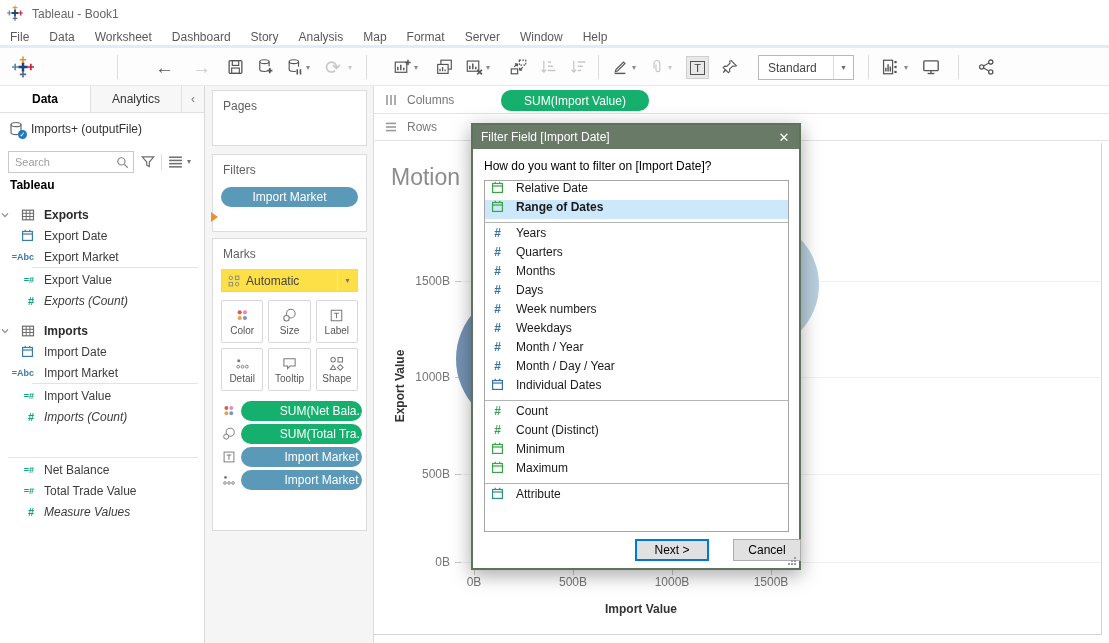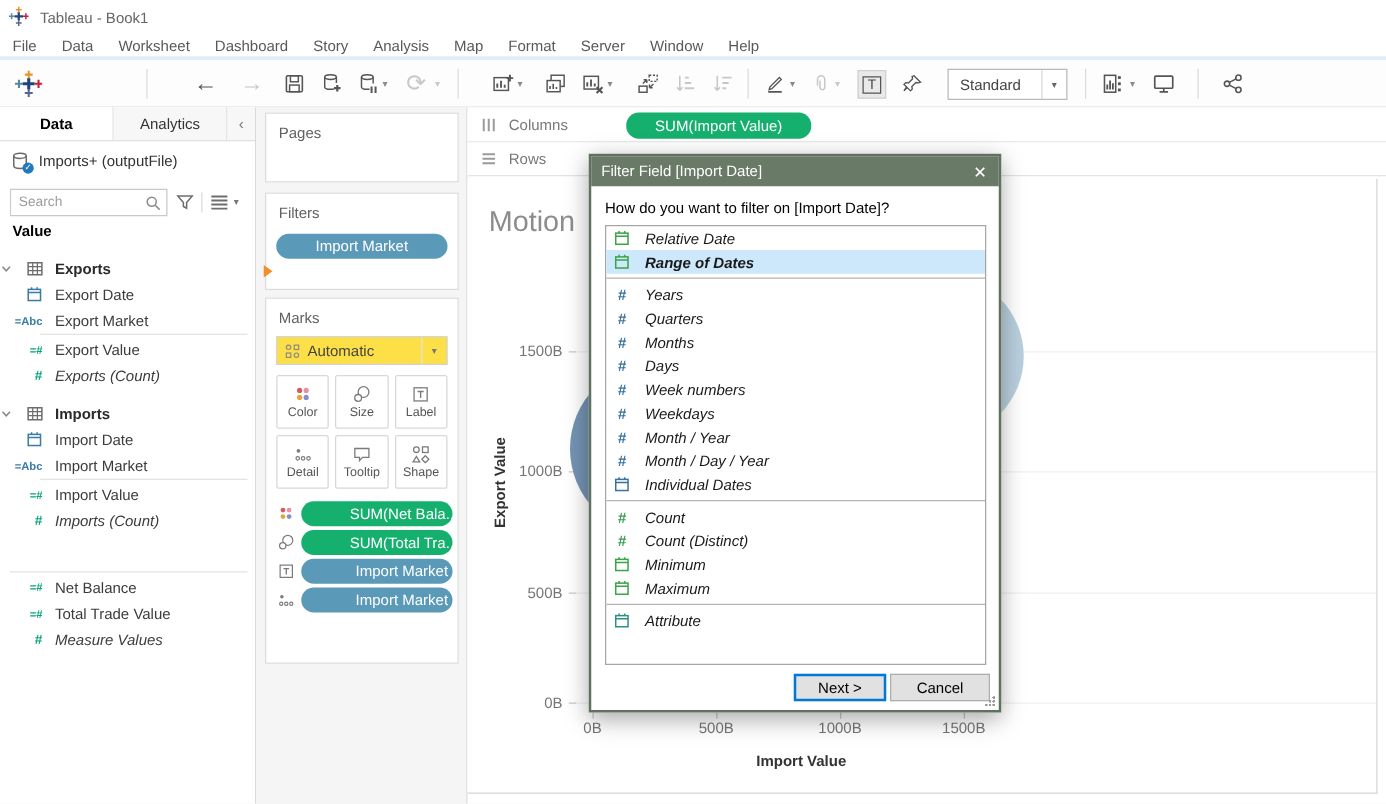--- a/index.html
+++ b/index.html
@@ -116,31 +116,31 @@
   .bubble.light { background:var(--bubble_light); }
 
   
   .dialog { position:absolute; left:471px; top:37px; width:330px; height:447px; background:#fff;
             border:2px solid #5f7260; box-shadow:0 5px 18px rgba(0,0,0,.35); z-index:20; }
   .dlg-titlebar { height:24px; background:var(--dialog_header); display:flex; align-items:center; }
   .dlg-title { flex:1; color:#fff; font-size:12px; padding-left:8px; }
   .dlg-close { width:30px; text-align:center; color:#fff; font-size:13px; }
   .dlg-prompt { position:absolute; left:11px; top:34px; font-size:12px; color:#000; }
   .dlg-list { position:absolute; left:11px; top:55px; width:305px; height:352px; border:1px solid #a6a6a6; background:#fff; overflow:hidden; }
-  .dlg-item { height:19px; display:flex; align-items:center; padding-left:5px;font-style:italic; }
+  .dlg-item { height:19px; display:flex; padding-left:5px; }
   .dlg-item.selected { background:var(--selection); }
   .dlg-item.selected .dlg-item-label { font-weight:bold; }
   .dlg-item-icon { width:15px; display:flex; justify-content:center; }
   .dlg-hash { font-size:12px; font-weight:bold; width:15px; text-align:center; line-height:14px; }
   .dlg-item-label { font-size:12px; color:#1a1a1a; margin-left:11px; }
   .dlg-sep { border-top:1px solid #b4b4b4; margin:3px 0; }
   .dlg-btn { position:absolute; top:414px; height:22px; font-size:12px; color:#000; background:#e1e1e1;
              display:flex; align-items:center; justify-content:center; }
   .dlg-next { left:162px; width:74px; border:2px solid var(--focus_blue); }
-  .dlg-cancel { left:239px; width:80px; border:1px solid #adadad; }
+  .dlg-cancel { left:260px; width:68px; border:1px solid #adadad; }
   .dlg-grip { position:absolute; right:3px; bottom:3px; width:8px; height:8px;
               background:
                radial-gradient(circle at 7px 1px, #9a9a9a 1px, transparent 1.2px),
                radial-gradient(circle at 7px 4px, #9a9a9a 1px, transparent 1.2px),
                radial-gradient(circle at 4px 4px, #9a9a9a 1px, transparent 1.2px),
                radial-gradient(circle at 7px 7px, #9a9a9a 1px, transparent 1.2px),
                radial-gradient(circle at 4px 7px, #9a9a9a 1px, transparent 1.2px),
                radial-gradient(circle at 1px 7px, #9a9a9a 1px, transparent 1.2px); }
   .cal-green { color:var(--cal_green); }
   .cal-blue  { color:var(--hash_blue); }
@@ -495,21 +495,21 @@
             </svg>
           </span>
         <span class="viewas-sep"></span>
         <span class="viewas-btn">
             <svg class="i" width="15" height="15">
               <use href="#sym-viewas"></use>
             </svg>
           <span class="viewas-caret">▾</span>
         </span>
       </div>
-      <span class="tables-header">Value</span>
+      <span class="tables-header">Tableau</span>
 
       <div class="field-row" style="top:118px">
         <span class="frow-chev">
             <svg class="i" width="10" height="10">
               <use href="#sym-chev"></use>
             </svg>
           </span>
         <span class="frow-group-icon">
             <svg class="i" width="14" height="14">
               <use href="#sym-table"></use>

